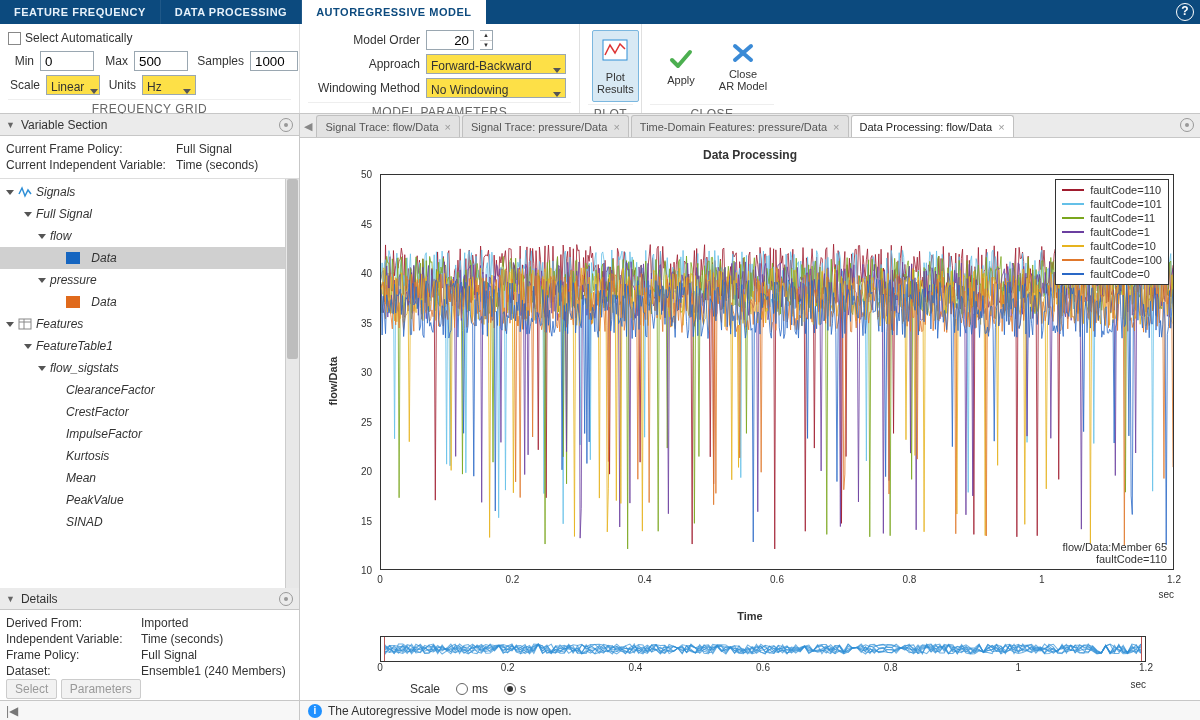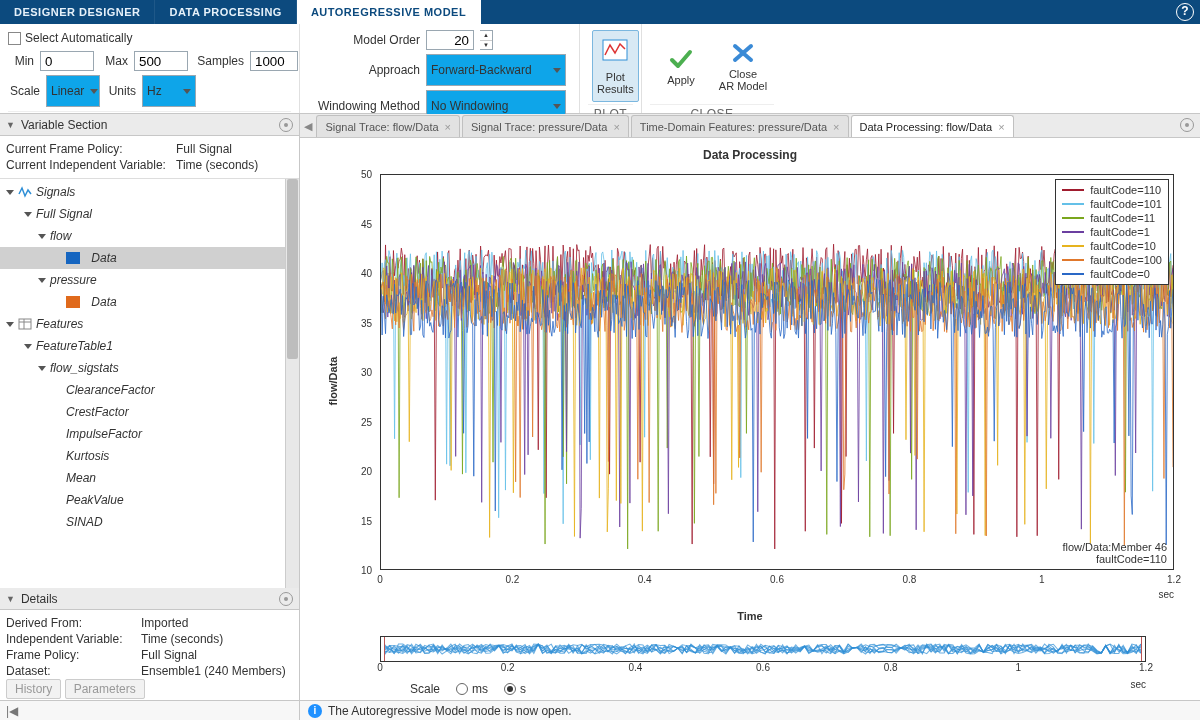--- a/index.html
+++ b/index.html
@@ -16,21 +16,21 @@
   
   .ribbon { display:flex; background:#fff; border-bottom:1px solid #c7c7c7; height:90px; }
   .ribbon .group { border-right:1px solid #e0e0e0; padding:4px 8px 0 8px; display:flex; flex-direction:column; }
   .ribbon .group .label { text-align:center; font-size:12px; color:#666; letter-spacing:0.5px; padding:2px 0 4px 0; border-top:1px solid #eee; }
   .ribbon .group .body { flex:1; display:flex; align-items:flex-start; }
   .ribbon .chk { display:flex; align-items:center; gap:4px; margin:3px 0 6px 0; }
   .ribbon .chk .box { width:13px; height:13px; border:1px solid #888; background:#fff; }
   .row { display:flex; align-items:center; gap:6px; margin-bottom:4px; }
   .fld-label { width:40px; text-align:right; color:#333; }
   .inp { border:1px solid #9aa7b1; background:#fff; padding:1px 4px; height:20px; }
-  .sel { border:1px solid #9aa7b1; background:#0ea5e9; height:32px; display:flex; align-items:center; justify-content:space-between; padding:0 4px; gap:6px; }
+  .sel { border:1px solid #9aa7b1; background:#fde047; height:20px; display:flex; align-items:flex-end; justify-content:space-between; padding:0 4px; gap:6px; }
   .sel .caret { border-left:4px solid transparent; border-right:4px solid transparent; border-top:5px solid #555; }
   .spinner { display:flex; flex-direction:column; border:1px solid #9aa7b1; border-left:none; height:20px; }
   .spinner div { width:12px; flex:1; display:flex; align-items:center; justify-content:center; font-size:6px; border-bottom:1px solid #ccc; }
   .spinner div:last-child { border:none; }
   .bigbtn { display:flex; flex-direction:column; align-items:center; justify-content:center; width:56px; height:72px; margin:2px 4px; border-radius:2px; }
   .bigbtn.sel { background:#d8e9f4; border:1px solid #7bb7df; }
   .bigbtn .icn { width:28px; height:26px; display:flex; align-items:center; justify-content:center; }
   .bigbtn .txt { font-size:11px; text-align:center; line-height:12px; margin-top:2px; }
 
   
@@ -102,21 +102,21 @@
   .info-i { width:14px; height:14px; border-radius:50%; background:#1e90ff; color:#fff; text-align:center; line-height:14px; font-weight:bold; font-size:10px; }
 
   .annot { position:absolute; right:6px; bottom:4px; text-align:right; font-size:11px; color:#333; z-index:4; }
 </style>
 </head>
 <body>
 
 <div class="app">
 
   <div class="tabstrip">
-    <div class="tab">DESIGNER DESIGNER</div>
+    <div class="tab">FEATURE FREQUENCY</div>
     <div class="tab">DATA PROCESSING</div>
     <div class="tab active">AUTOREGRESSIVE MODEL</div>
     <div class="help">?</div>
   </div>
 
   <div class="ribbon">
 
     <div class="group" style="width:300px;">
       <div class="body" style="flex-direction:column;">
         <div class="chk">
@@ -335,21 +335,21 @@
           </div>
         <div class="kv">
             <span class="k">Frame Policy:</span>
             <span>Full Signal</span>
           </div>
         <div class="kv">
             <span class="k">Dataset:</span>
             <span>Ensemble1 (240 Members)</span>
           </div>
         <div style="margin-top:4px;">
-          <span class="btn-ghost">History</span>
+          <span class="btn-ghost">Select</span>
           <span class="btn-ghost">Parameters</span>
         </div>
       </div>
     </div>
 
     <div class="right">
       <div class="doc-tabs">
         <span style="color:#888;font-size:11px;margin:0 4px 4px 0;">◀</span>
         <div class="dtab">
             <span>Signal Trace: flow/Data</span>
@@ -422,21 +422,21 @@
                   <div class="lr">
                     <span class="ln" style="background:#e0782c;"></span>
                     <span>faultCode=100</span>
                   </div>
                   <div class="lr">
                     <span class="ln" style="background:#2a68c6;"></span>
                     <span>faultCode=0</span>
                   </div>
                 </div>
               <div class="annot">
-                <div>flow/Data:Member 46</div>
+                <div>flow/Data:Member 65</div>
                 <div>faultCode=110</div>
               </div>
             </div>
             <div class="xticks" id="xticks">
                 <div class="xtick" style="left: 0%;">0</div>
                 <div class="xtick" style="left: 16.6667%;">0.2</div>
                 <div class="xtick" style="left: 33.3333%;">0.4</div>
                 <div class="xtick" style="left: 50%;">0.6</div>
                 <div class="xtick" style="left: 66.6667%;">0.8</div>
                 <div class="xtick" style="left: 83.3333%;">1</div>

